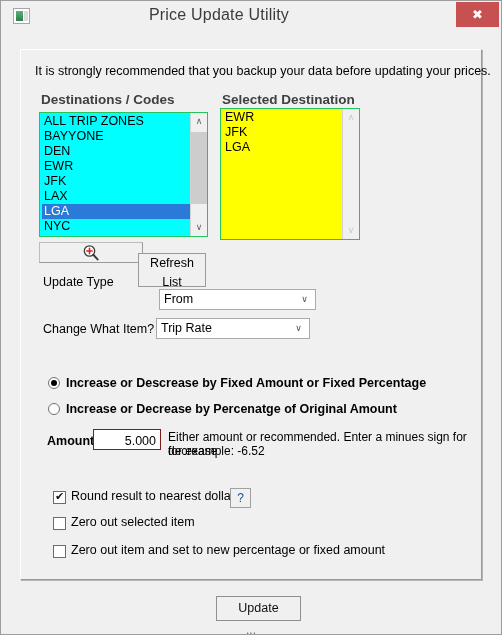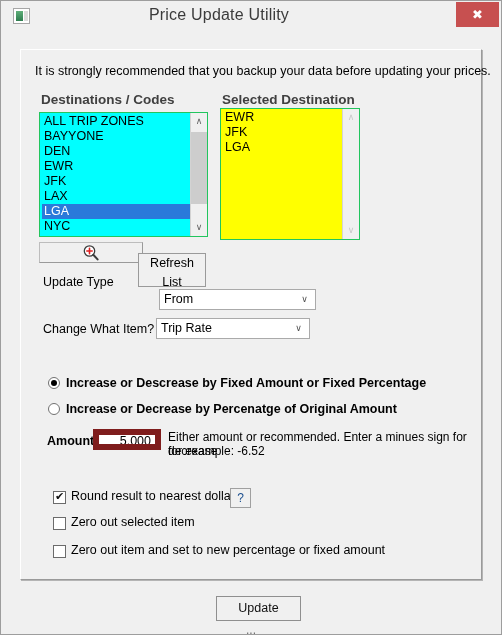--- a/index.html
+++ b/index.html
@@ -304,21 +304,21 @@
   .amount-label {
     position: absolute;
     font-size: 12.5px;
     font-weight: bold;
     color: #000000;
   }
   .amount-input {
     position: absolute;
     box-sizing: border-box;
     background: #ffffff;
-    border: 6px solid #7f1d1d;
+    border: 1px solid #7f1d1d;
     font-size: 12.5px;
     color: #000000;
     text-align: right;
     padding: 2px 4px 0 0;
     font-family: "Liberation Sans", sans-serif;
   }
   .amount-hint {
     position: absolute;
     font-size: 12px;
     line-height: 14px;

